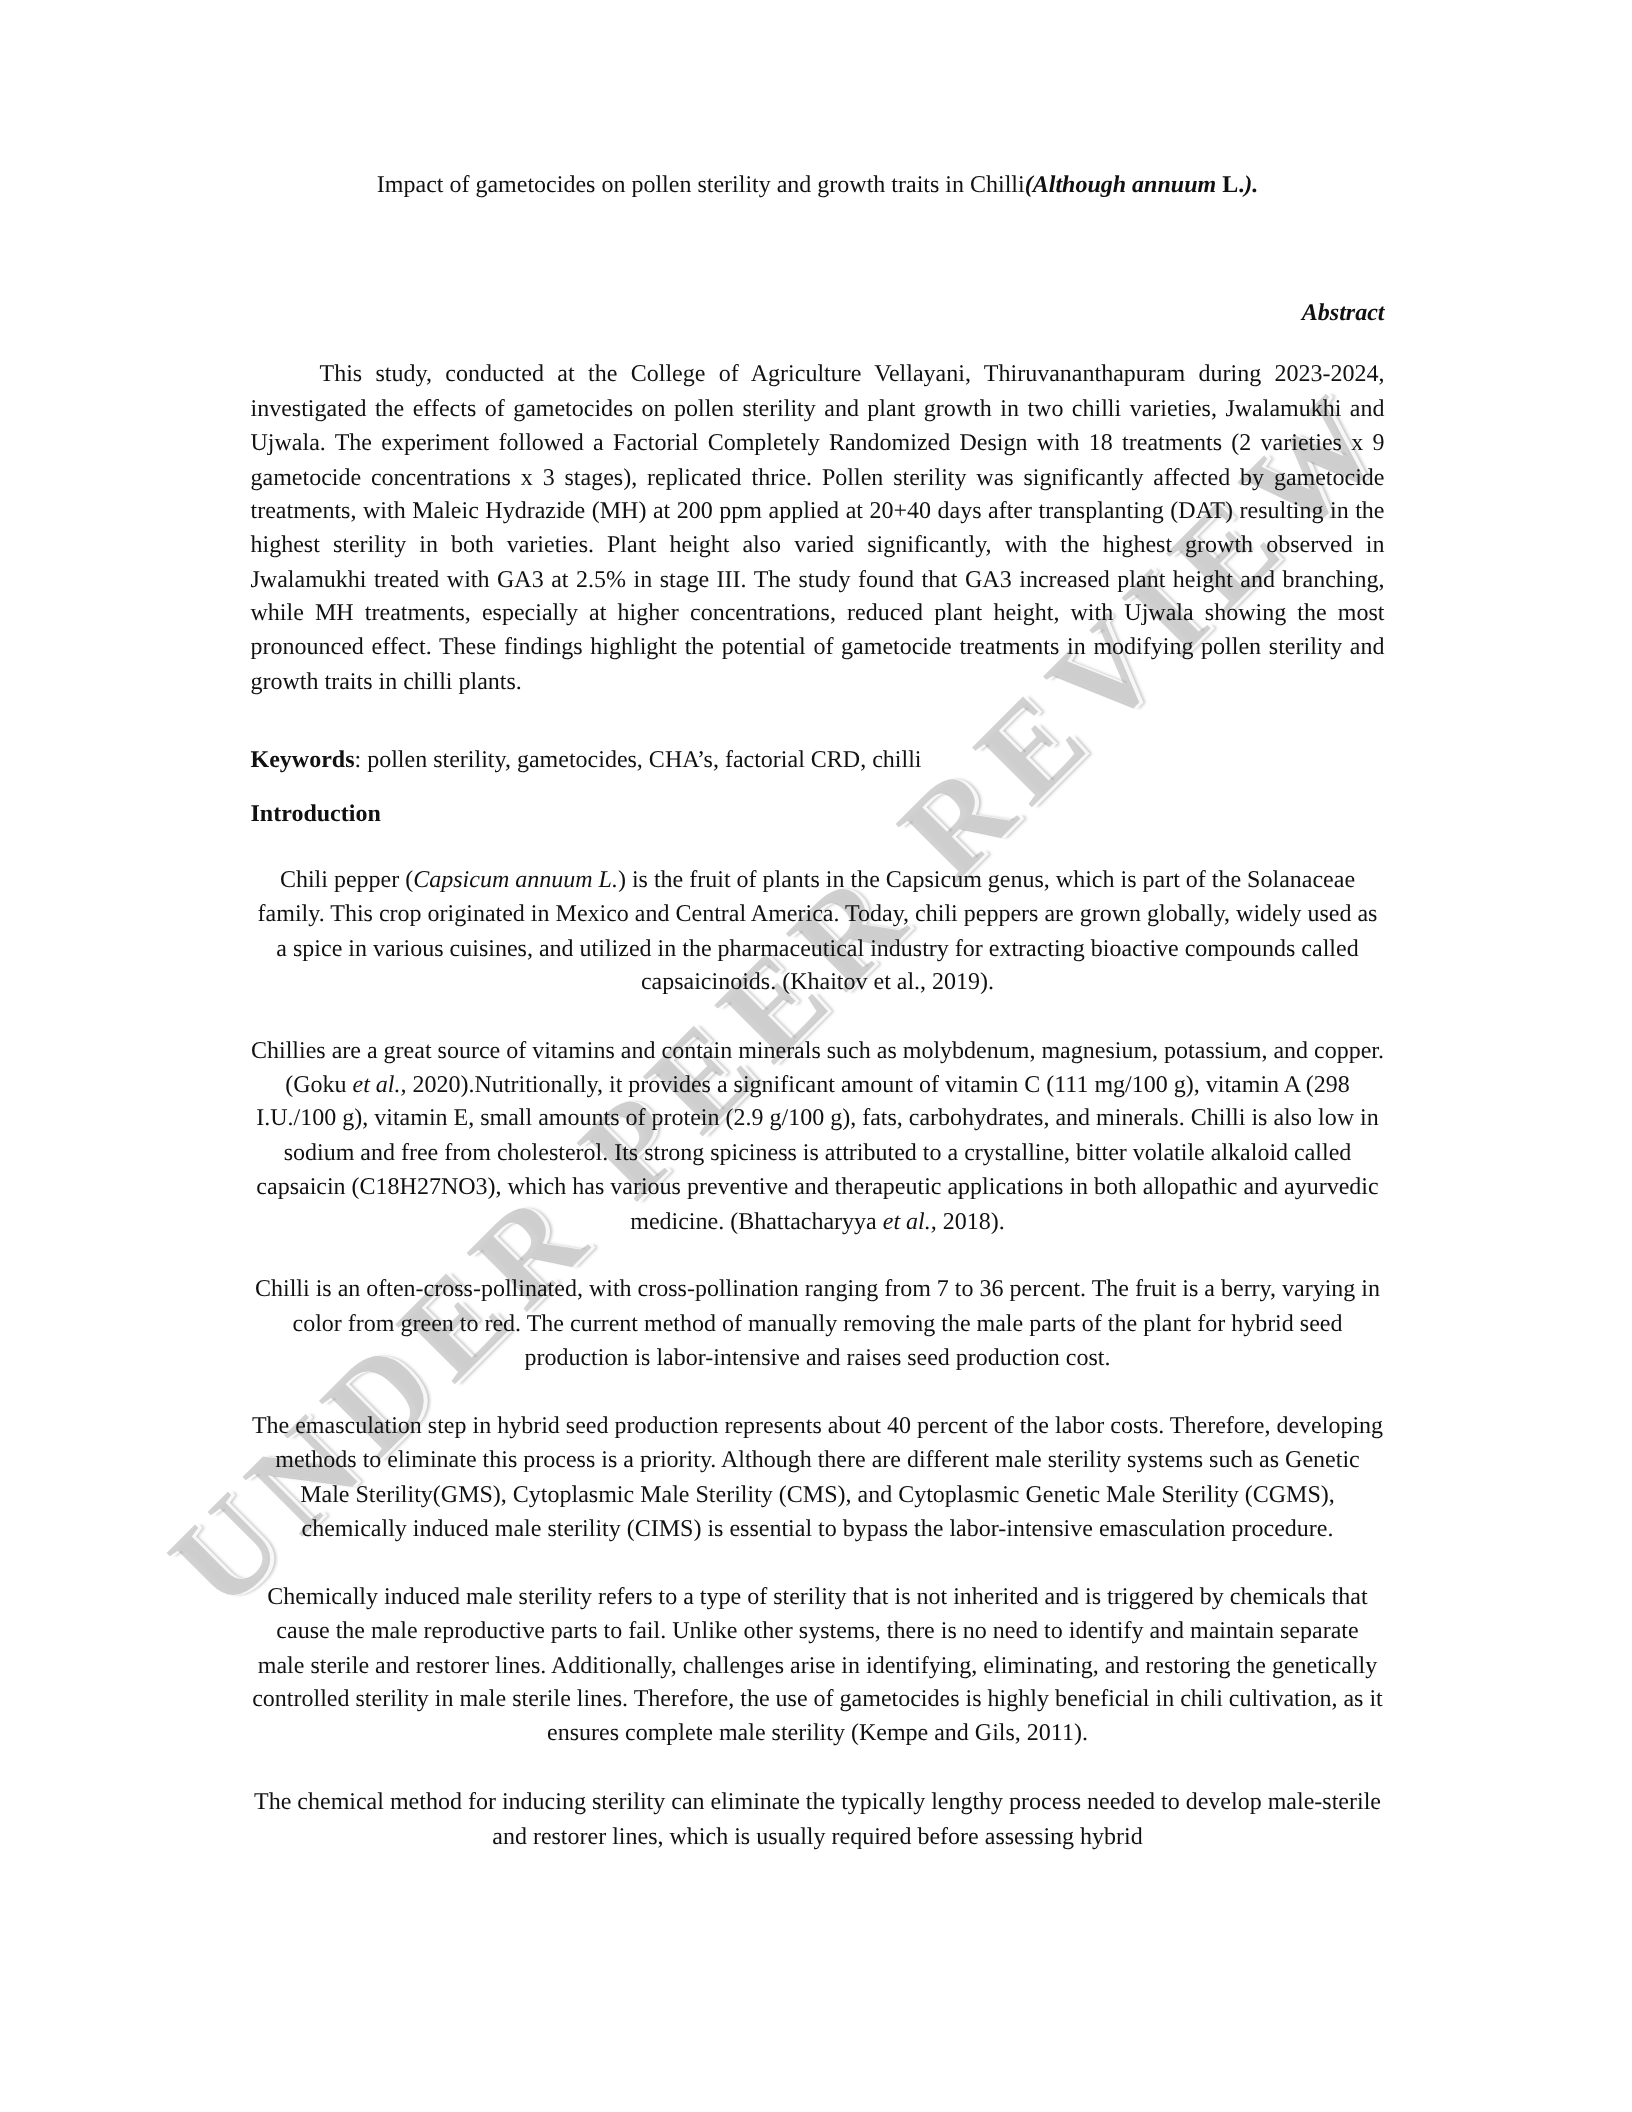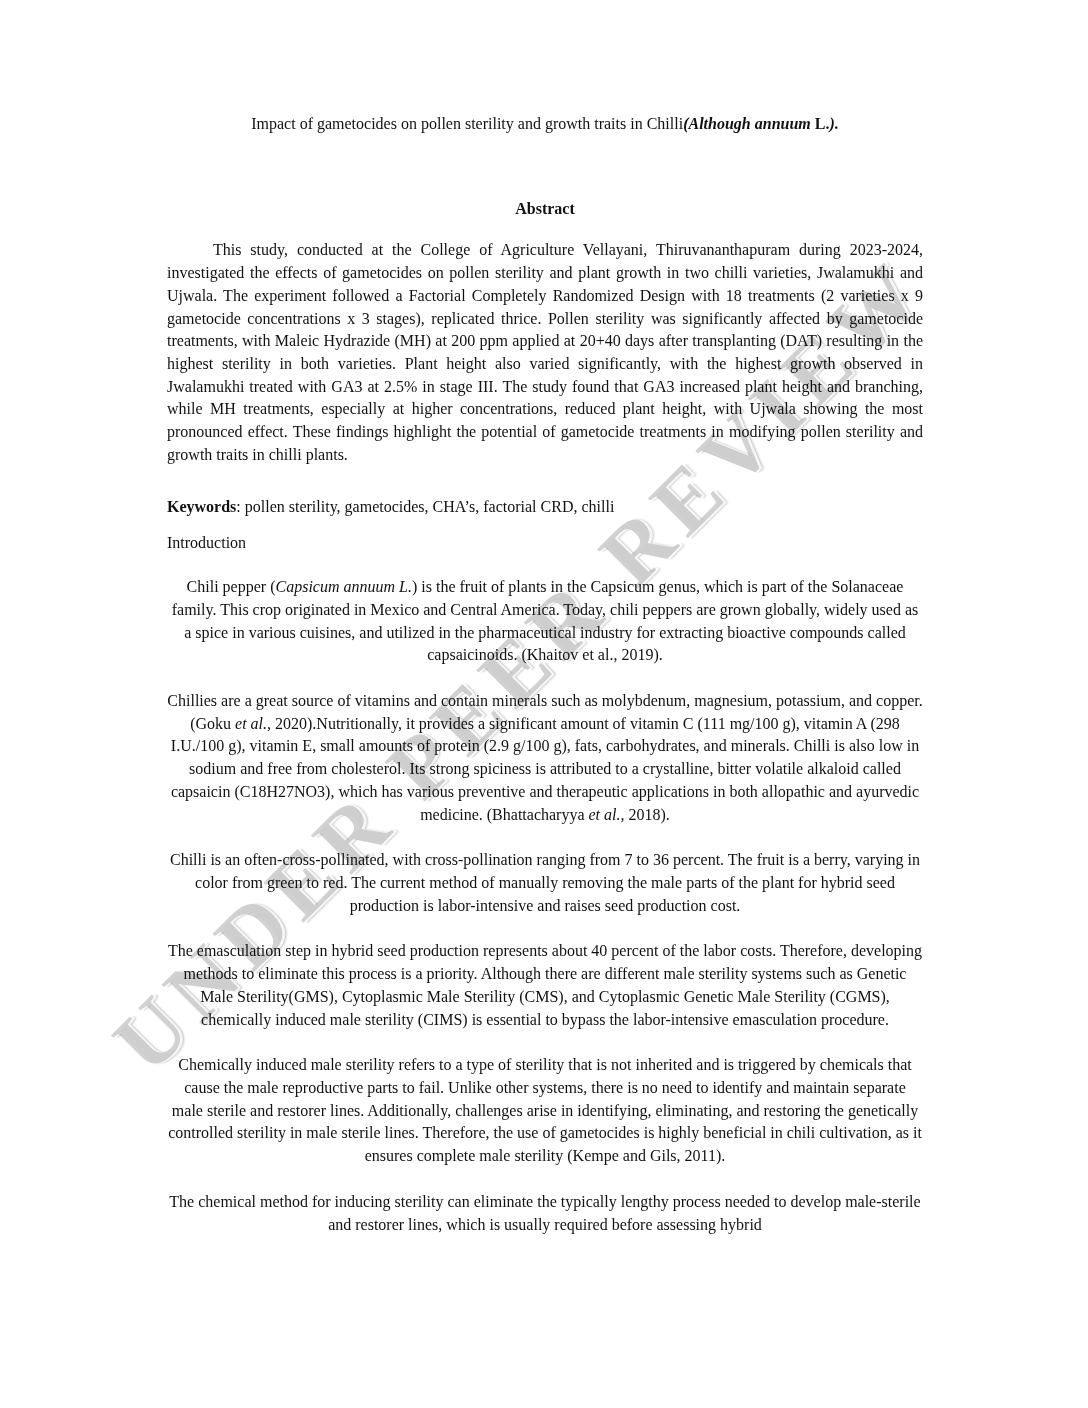--- a/index.html
+++ b/index.html
@@ -39,26 +39,27 @@
   }
   .title {
     font-size: 16px;
     font-weight: bold;
     text-align: center;
     margin: 0 0 62px 0;
   }
   .abstract-heading {
     font-size: 16px;
     font-weight: bold;
-    text-align: center;
+    text-align: right;
     margin: 0 0 19px 0;
+    font-style: italic;
   }
   .section-heading {
     font-size: 16px;
-    font-weight: normal;
+    font-weight: bold;
     text-align: left;
     margin: 0 0 21px 0;
   }
   p { margin: 0 0 23px 0; }
   .abstract-body {
     text-align: justify;
     text-indent: 46px;
     margin-bottom: 29px;
   }
   .keywords { margin: 0 0 14px 0; }

